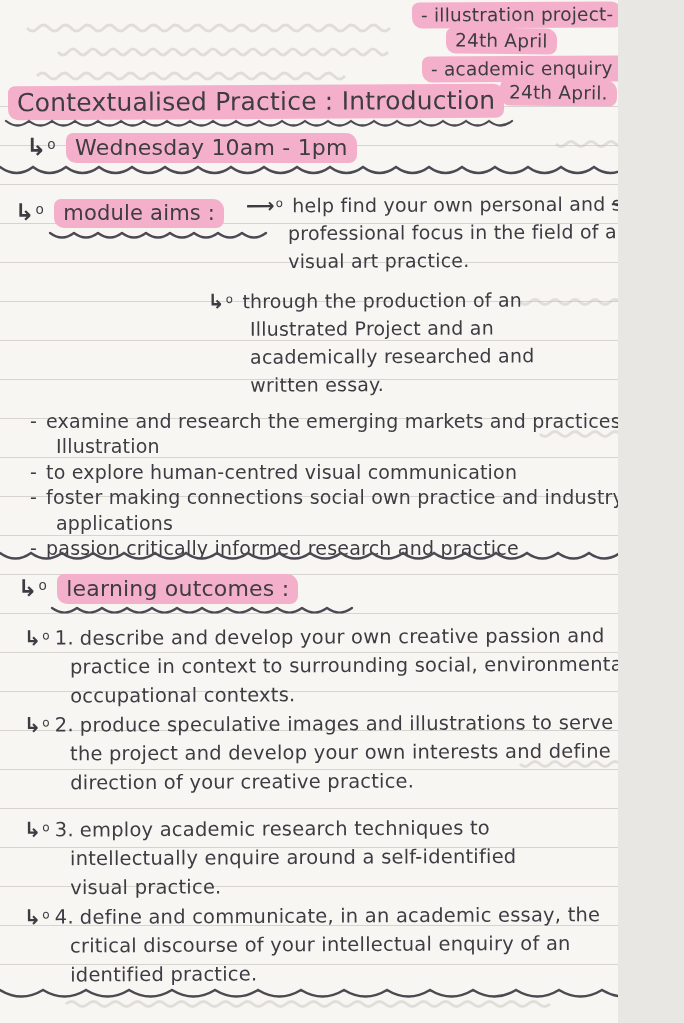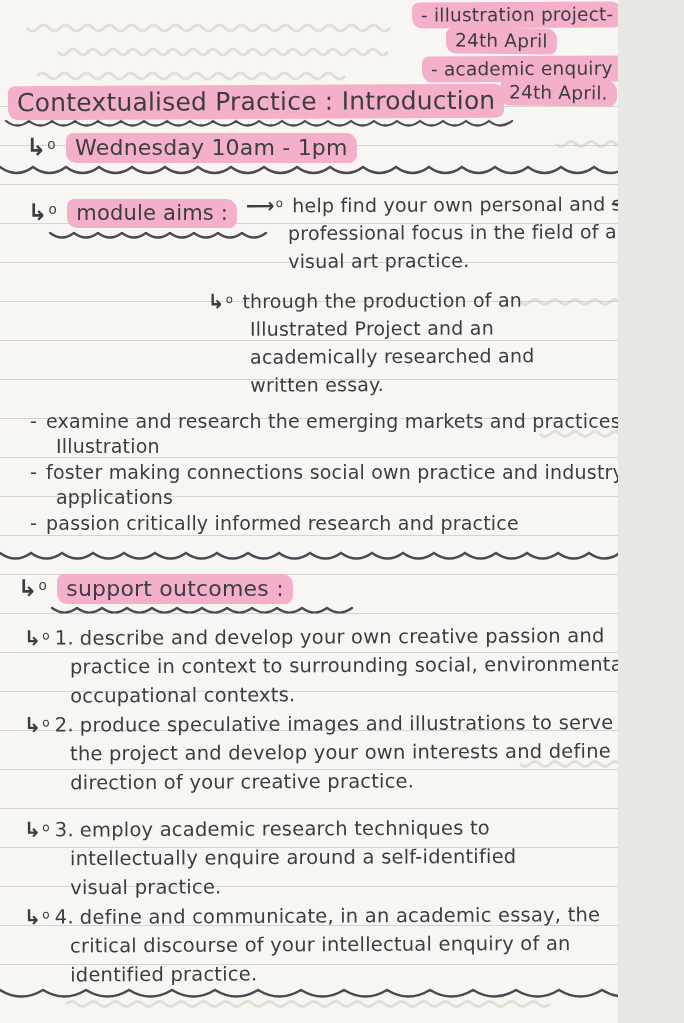--- a/index.html
+++ b/index.html
@@ -105,51 +105,52 @@
     </svg>
 
   <div class="abs hand" id="session" style="left:26px;top:131px;">
     <span class="arrow">↳</span><span class="dot">o</span>
     <span class="hl">Wednesday 10am - 1pm</span>
   </div>
   <svg class="wavy thick abs" style="left:0px;top:165px;" width="684" height="16">
       <path d="M0 2 q 16.5 12 33 0 q 16.5 12 33 0 q 16.5 12 33 0 q 16.5 12 33 0 q 16.5 12 33 0 q 16.5 12 33 0 q 16.5 12 33 0 q 16.5 12 33 0 q 16.5 12 33 0 q 16.5 12 33 0 q 16.5 12 33 0 q 16.5 12 33 0 q 16.5 12 33 0 q 16.5 12 33 0 q 16.5 12 33 0 q 16.5 12 33 0 q 16.5 12 33 0 q 16.5 12 33 0 q 16.5 12 33 0 q 16.5 12 33 0 q 16.5 12 33 0"></path>
     </svg>
 
-  <div class="abs hand" style="left:28px;top:197px;font-size:22px;">
+  <div class="abs hand" style="left:15px;top:197px;font-size:22px;">
     <span class="arrow">↳</span><span class="dot">o</span>
     <span class="hl" id="aims-heading">module aims :</span>
   </div>
   <svg class="wavy abs" style="left:50px;top:231px;" width="200" height="12">
       <path d="M0 2 q 12 9 24 0 q 12 9 24 0 q 12 9 24 0 q 12 9 24 0 q 12 9 24 0 q 12 9 24 0 q 12 9 24 0 q 12 9 24 0 q 12 9 24 0"></path>
     </svg>
 
   <div class="abs hand aim-par hang tiltS" style="left:246px;top:188px;width:432px;">
     <span class="arrow">⟶</span><span class="dot">o</span>
     <span>help find your own personal and </span><span class="struck">style</span><span> professional focus in the field of applied visual art practice.</span>
   </div>
 
   <div class="abs hand aim-par hang tiltS" style="left:208px;top:284px;width:345px;">
     <span class="arrow">↳</span><span class="dot">o</span>
     <span>through the production of an Illustrated Project and an academically researched and written essay.</span>
   </div>
 
   <ul id="aims-list" class="abs hand" style="left:14px;top:393px;width:622px;">
     <li><span class="dash">-</span><span>examine and research the emerging markets and practices in Illustration</span></li>
+    <li><span class="dash">-</span><span>to explore human-centred visual communication</span></li>
     <li><span class="dash">-</span><span>foster making connections social own practice and industry applications</span></li>
     <li><span class="dash">-</span><span>passion critically informed research and practice</span></li>
   </ul>
 
   <svg class="wavy thick abs" style="left:0px;top:551px;" width="684" height="16">
       <path d="M0 2 q 15.5 11 31 0 q 15.5 11 31 0 q 15.5 11 31 0 q 15.5 11 31 0 q 15.5 11 31 0 q 15.5 11 31 0 q 15.5 11 31 0 q 15.5 11 31 0 q 15.5 11 31 0 q 15.5 11 31 0 q 15.5 11 31 0 q 15.5 11 31 0 q 15.5 11 31 0 q 15.5 11 31 0 q 15.5 11 31 0 q 15.5 11 31 0 q 15.5 11 31 0 q 15.5 11 31 0 q 15.5 11 31 0 q 15.5 11 31 0 q 15.5 11 31 0 q 15.5 11 31 0 q 15.5 11 31 0"></path>
     </svg>
 
   <div class="abs hand" style="left:18px;top:573px;font-size:22px;">
     <span class="arrow">↳</span><span class="dot">o</span>
-    <span class="hl">support outcomes :</span>
+    <span class="hl">learning outcomes :</span>
   </div>
   <svg class="wavy abs" style="left:52px;top:606px;" width="296" height="12">
       <path d="M0 2 q 12.5 9 25 0 q 12.5 9 25 0 q 12.5 9 25 0 q 12.5 9 25 0 q 12.5 9 25 0 q 12.5 9 25 0 q 12.5 9 25 0 q 12.5 9 25 0 q 12.5 9 25 0 q 12.5 9 25 0 q 12.5 9 25 0 q 12.5 9 25 0"></path>
     </svg>
 
   <div class="abs hand outcome tiltS" style="left:24px;top:620px;width:604px;">
     <span class="arrow">↳</span><span class="dot">o</span><span class="num">1.</span><span>describe and develop your own creative passion and practice in context to surrounding social, environmental and occupational contexts.</span>
   </div>
   <div class="abs hand outcome tiltS" style="left:24px;top:707px;width:556px;">
     <span class="arrow">↳</span><span class="dot">o</span><span class="num">2.</span><span>produce speculative images and illustrations to serve the project and develop your own interests and define direction of your creative practice.</span>

